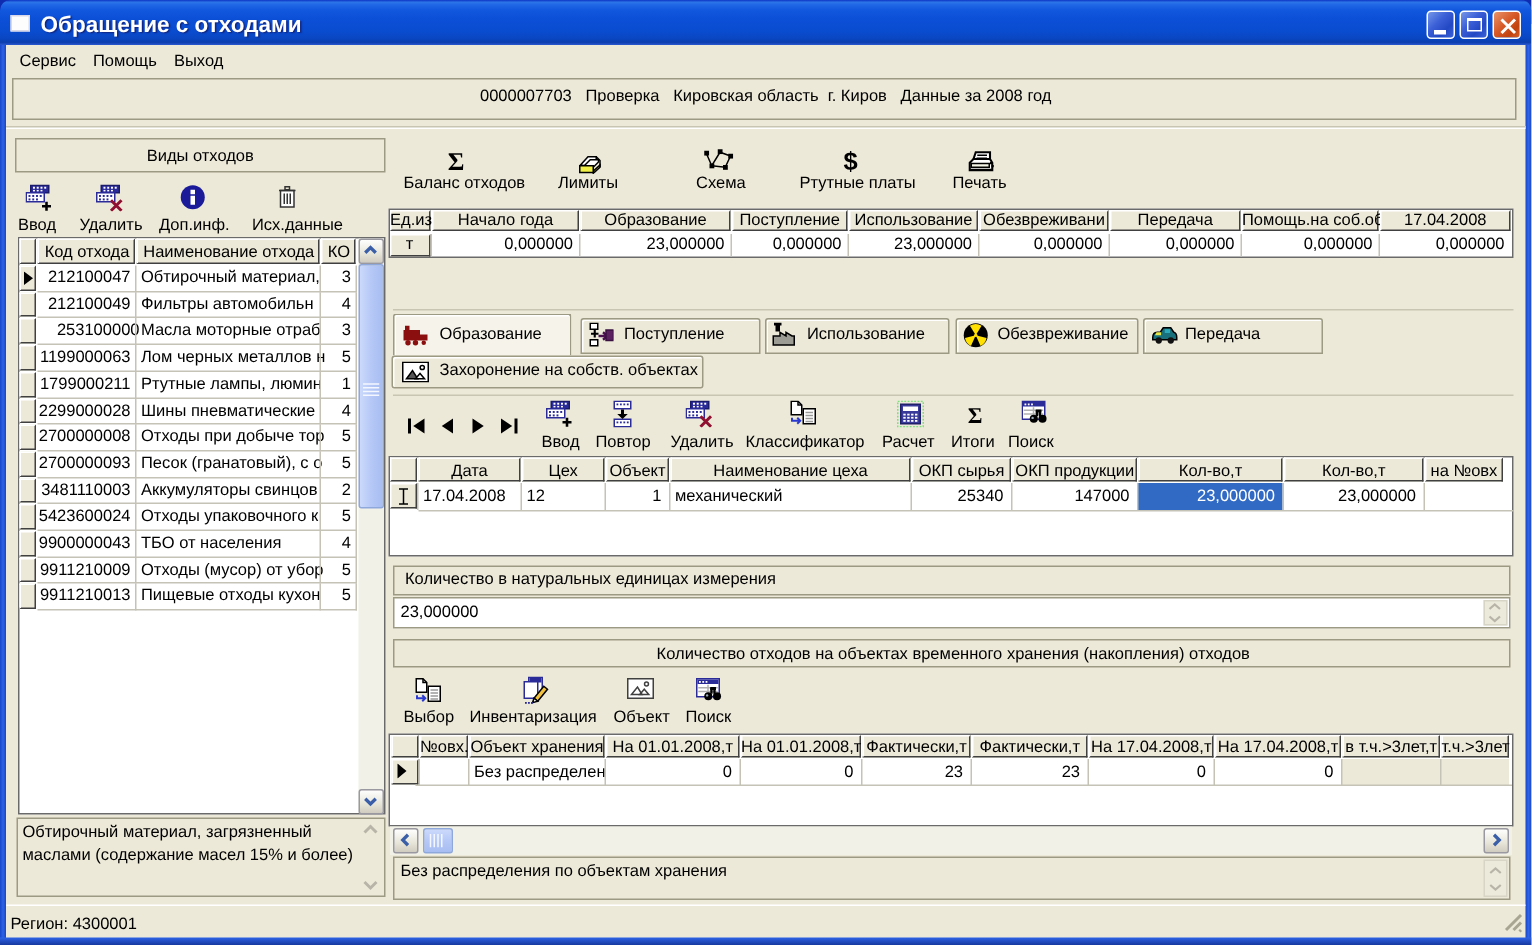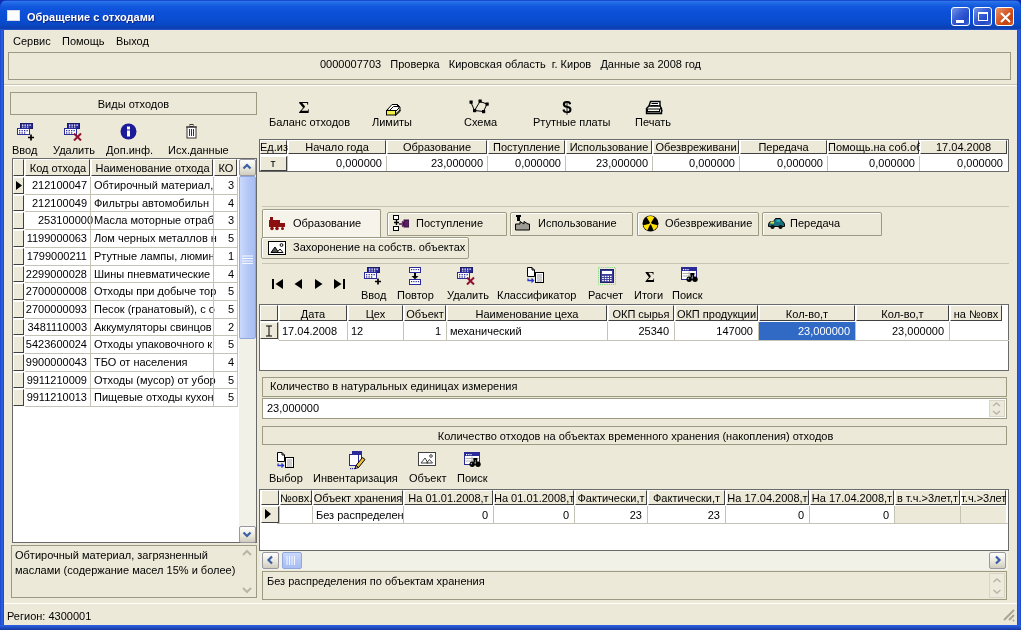--- a/index.html
+++ b/index.html
@@ -11,21 +11,21 @@
   border-radius:7px 7px 0 0; }
 .capbtn { top:7px; width:19px; height:19px; border-radius:3px; border:1px solid #fff;
   background:linear-gradient(135deg,#7696e8 0%,#3a5fd6 40%,#2348c4 70%,#3c63d8 100%); }
 .capbtn.close { background:linear-gradient(135deg,#e8946a 0%,#d75b28 45%,#c2410e 75%,#d4622c 100%); }
 .capbtn svg { position:absolute; left:0; top:0; }
 </style></head>
 <body>
 <div style="left:0px;top:0px;width:1021px;height:16px;background:#0f2bb0;"></div>
 <div class="titlebar"></div>
 <div style="left:7px;top:10px;width:13px;height:11px;background:#fdfdfd;border:1px solid #d8d8e8;"></div>
-<div class="t" style="left:27px;top:11px;font-weight:bold;font-size:11px;color:#fff;text-shadow:1px 1px 1px #10247e;">Обращение с отходами</div>
+<div class="t" style="left:27px;top:11px;font-weight:bold;font-size:15px;color:#fff;text-shadow:1px 1px 1px #10247e;">Обращение с отходами</div>
 <div class="capbtn" style="left:951px;">
     <div style="position:absolute;left:4px;top:12px;width:8px;height:3px;background:#fff;"></div>
   </div>
 <div class="capbtn" style="left:973px;">
     <svg width="19" height="19">
       <rect x="4.5" y="4.5" width="9" height="8" fill="none" stroke="#fff"></rect>
       <rect x="4" y="4" width="10" height="2" fill="#fff"></rect>
     </svg>
   </div>
 <div class="capbtn close" style="left:995px;">

